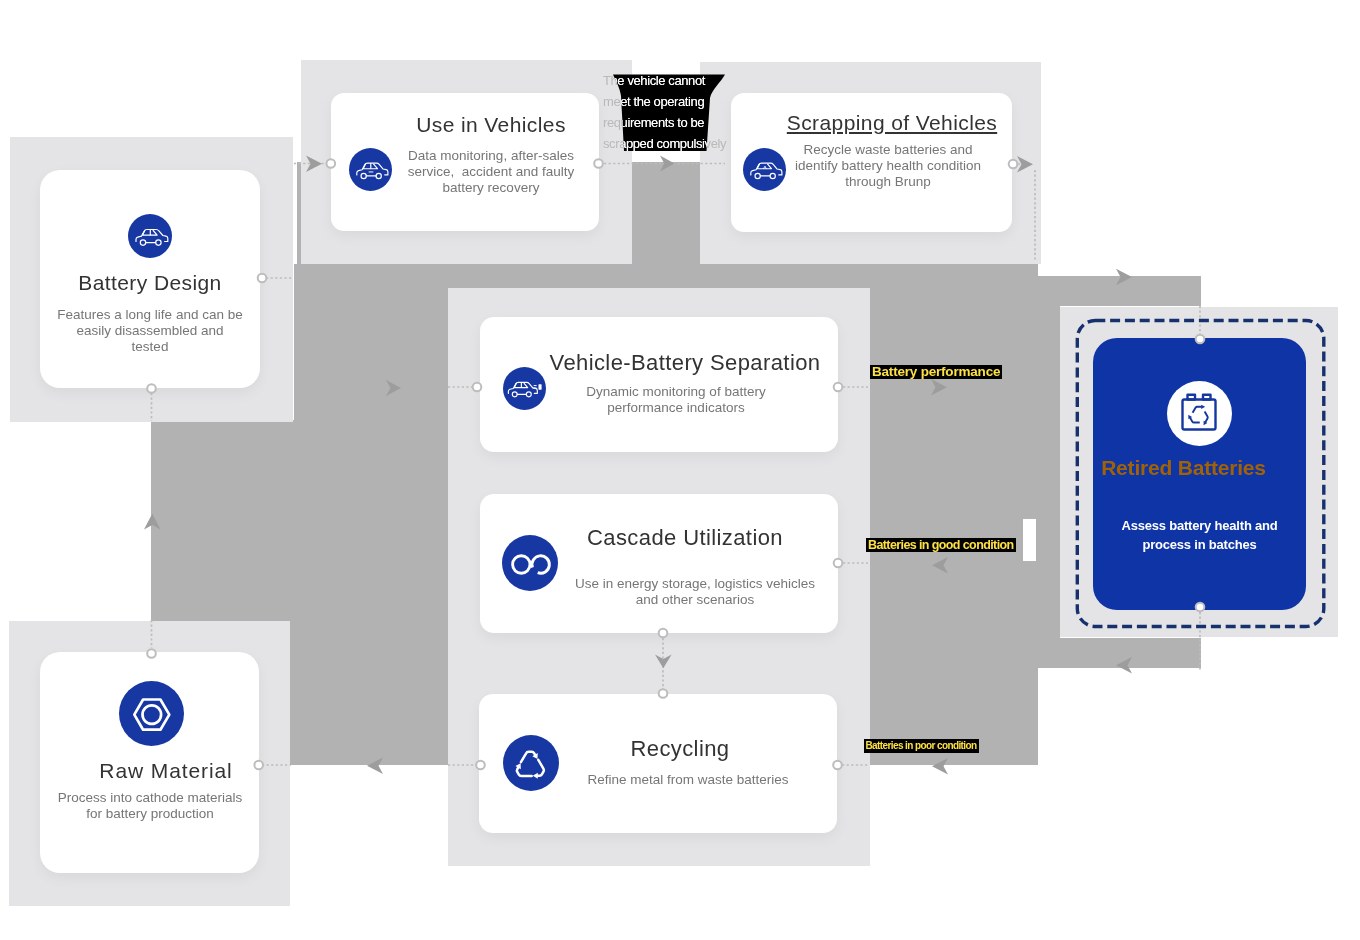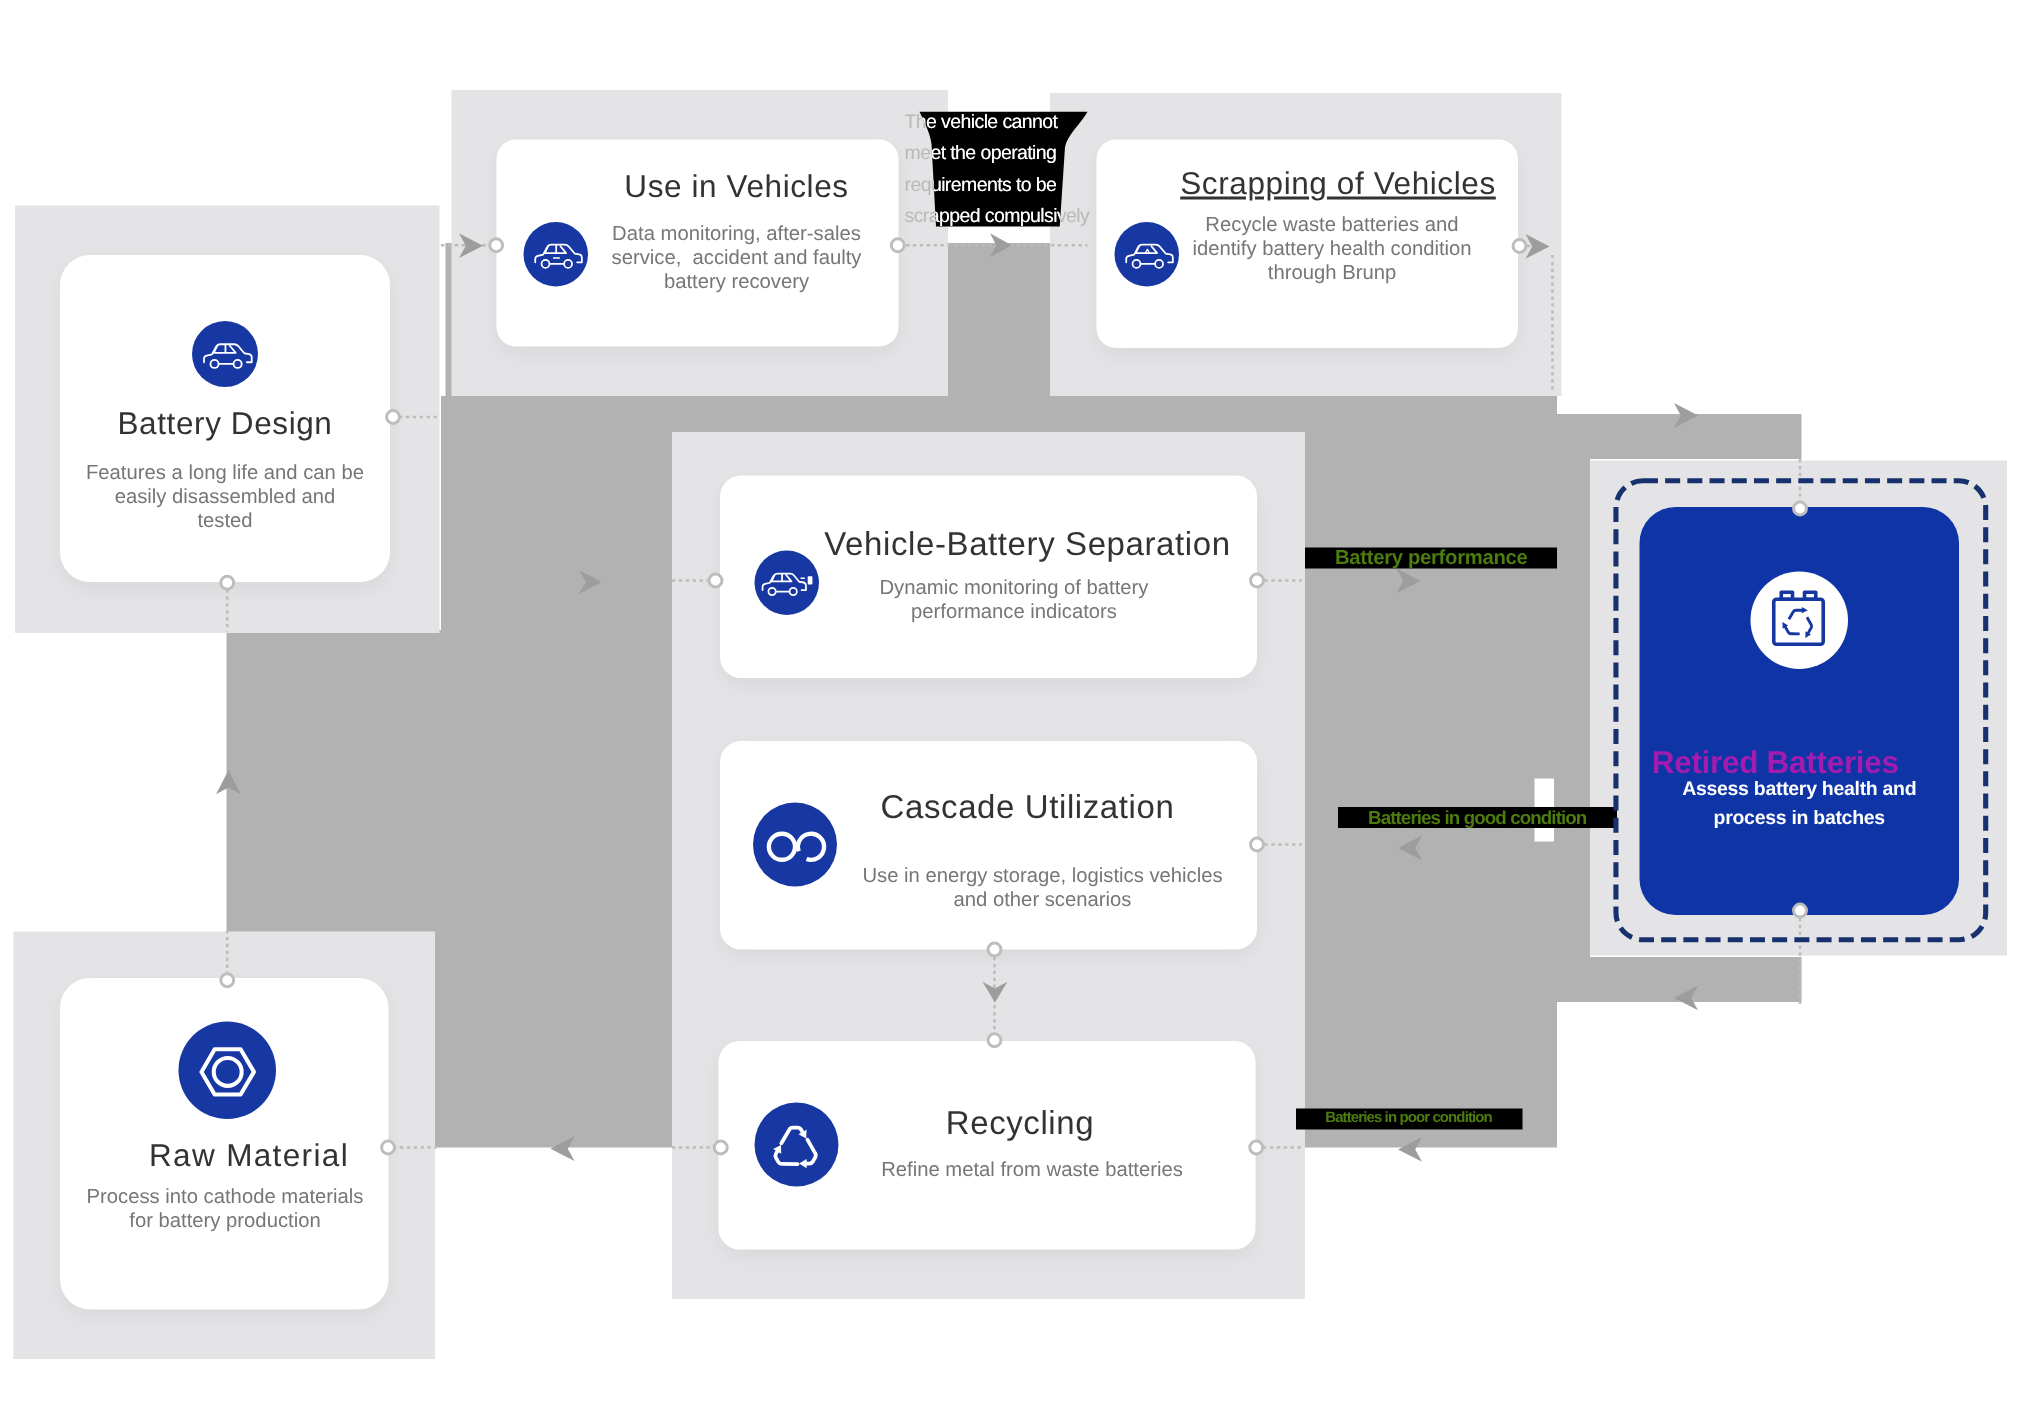--- a/index.html
+++ b/index.html
@@ -4,22 +4,22 @@
 <style>
   html,body{margin:0;padding:0;background:#fff;}
   #scene{position:relative;width:1360px;height:940px;overflow:hidden;background:#fff;
     font-family:"Liberation Sans",sans-serif;}
   .dk{position:absolute;background:#b2b2b2;}
   .lg{position:absolute;background:#e4e4e6;}
   .card{position:absolute;background:#fff;box-shadow:0 5px 14px rgba(0,0,0,0.05);}
   .ic{position:absolute;border-radius:50%;background:#1737a3;}
   .ttl{position:absolute;color:#333;text-align:center;letter-spacing:0.4px;}
   .bdy{position:absolute;color:#767676;text-align:center;font-size:13.5px;line-height:16px;}
-  .lbl{position:absolute;background:#000;color:#4d7c0f;font-weight:bold;
-       line-height:14.5px;padding:0 20px;white-space:nowrap;}
+  .lbl{position:absolute;background:#000;color:#fde047;font-weight:bold;
+       line-height:14.5px;padding:0 2px;white-space:nowrap;}
   svg{display:block}
   .icsvg{position:absolute;}
 </style>
 </head>
 <body>
 <div id="scene">
 
   <div class="dk" style="left:296.5px;top:162px;width:5px;height:102px;"></div>
   <div class="dk" style="left:632px;top:162px;width:68px;height:102px;"></div>
   <div class="dk" style="left:294px;top:264px;width:744px;height:501px;"></div>
@@ -67,25 +67,25 @@
   <div class="ttl" style="left:535px;top:736px;width:290px;font-size:22px;">Recycling</div>
   <div class="bdy" style="left:548px;top:772px;width:280px;">Refine metal from waste batteries</div>
 
   <div class="card" style="left:40px;top:652px;width:219px;height:221px;border-radius:20px;"></div>
   <div class="ic" style="left:118.5px;top:681px;width:65px;height:65px;"></div>
   <div class="ttl" style="left:61px;top:759px;width:210px;font-size:21px;letter-spacing:0.9px;">Raw Material</div>
   <div class="bdy" style="left:45px;top:790px;width:210px;">Process into cathode materials<br>for battery production</div>
 
   <div style="position:absolute;left:1093px;top:338px;width:213px;height:272px;border-radius:24px;background:#0e34a6;"></div>
   <div style="position:absolute;left:1166.5px;top:380.5px;width:65px;height:65px;border-radius:50%;background:#fff;"></div>
-  <div class="ttl" style="left:1093px;top:497px;width:181px;font-size:21px;color:#a21caf;font-weight:bold;letter-spacing:-0.2px;">Retired Batteries</div>
+  <div class="ttl" style="left:1093px;top:456px;width:181px;font-size:21px;color:#a16207;font-weight:bold;letter-spacing:-0.2px;">Retired Batteries</div>
   <div style="position:absolute;left:1093px;top:516px;width:213px;color:#fff;font-weight:bold;font-size:13px;line-height:19px;text-align:center;letter-spacing:-0.2px;">Assess battery health and<br>process in batches</div>
 
   <div class="lbl" style="left:870px;top:364.5px;font-size:13.5px;letter-spacing:-0.2px;">Battery performance</div>
-  <div class="lbl" style="left:892px;top:537.5px;font-size:12.5px;letter-spacing:-0.6px;text-align:right;">Batteries in good condition</div>
+  <div class="lbl" style="left:866px;top:537.5px;font-size:12.5px;letter-spacing:-0.6px;text-align:right;">Batteries in good condition</div>
   <div class="lbl" style="left:863.5px;top:738.5px;font-size:10px;letter-spacing:-0.6px;">Batteries in poor condition</div>
 
   <svg id="ov" width="1360" height="940" style="position:absolute;left:0;top:0;" viewBox="0 0 1360 940">
     <defs>
       <clipPath id="funnelclip">
         <path d="M613 74.5 L725 74.5 C721 82 711.5 90 710 98 L706.5 151 L624 151 L621 96 C620 88 615.5 80 613 74.5 Z"></path>
       </clipPath>
     </defs>
     <g stroke="#bcbcbc" stroke-width="1.7" stroke-dasharray="2.2 2.4" fill="none">
       <line x1="294" y1="163.5" x2="326" y2="163.5"></line>

